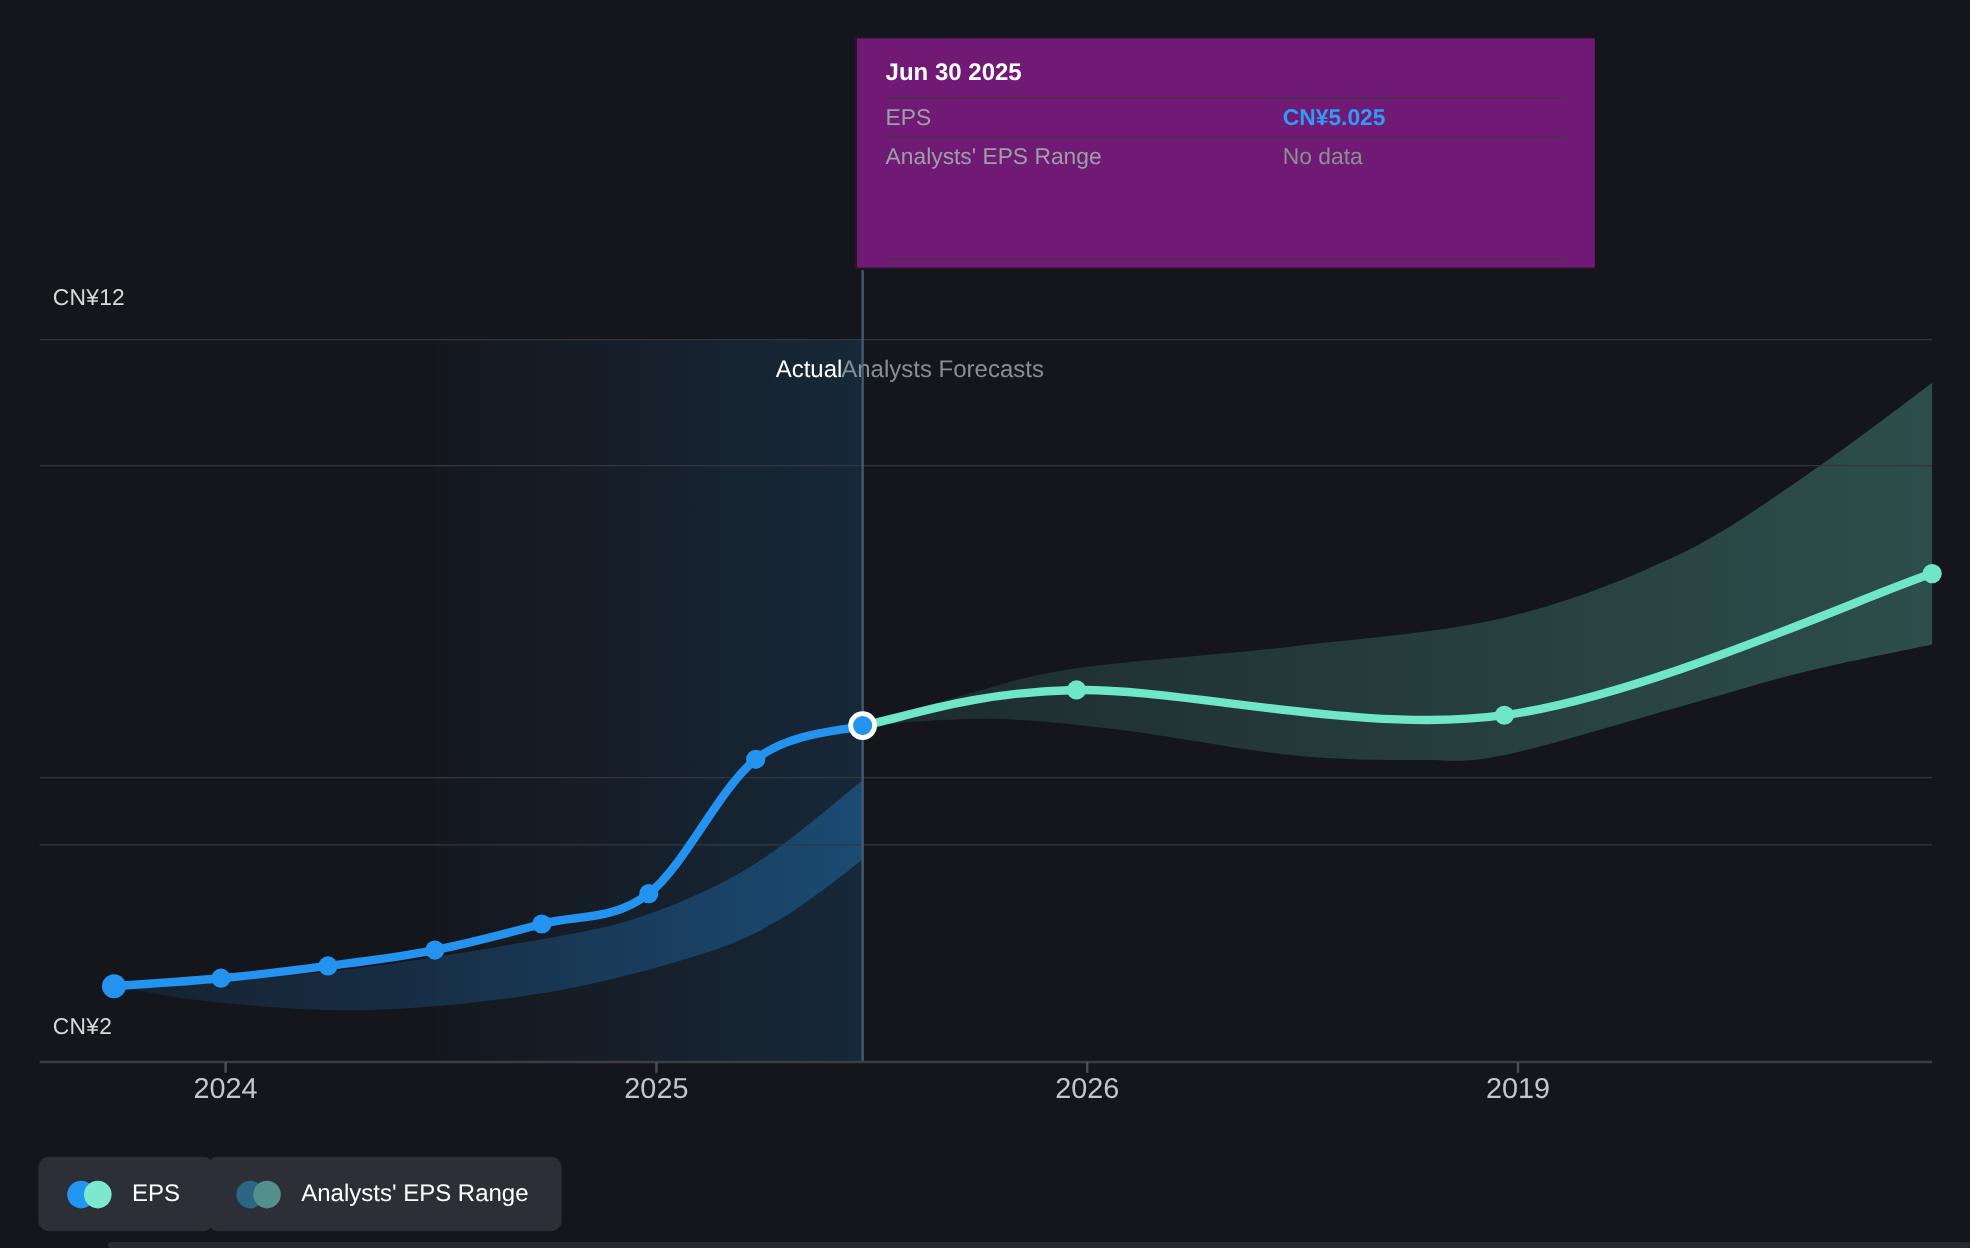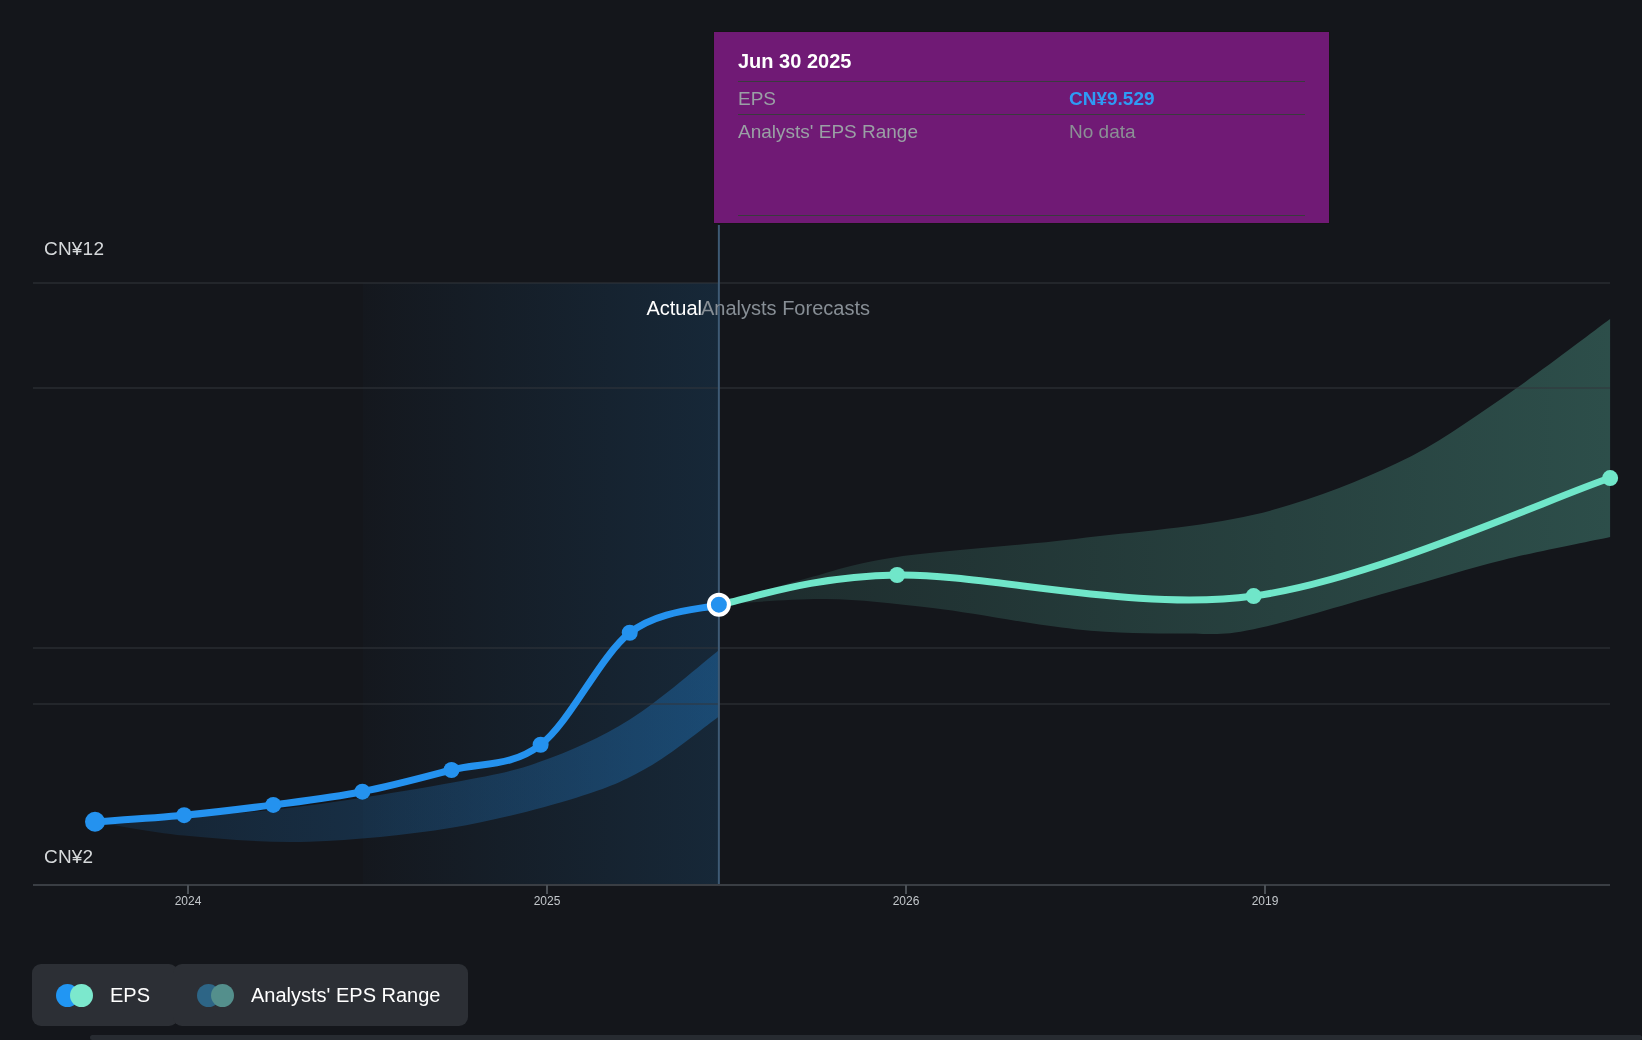--- a/index.html
+++ b/index.html
@@ -9,21 +9,21 @@
     font-family:"Liberation Sans","DejaVu Sans",sans-serif;
     -webkit-font-smoothing:antialiased;
   }
   .stage *{box-sizing:border-box;}
   svg.chart{position:absolute;left:0;top:0;}
 
   .ylabel{position:absolute;left:44px;color:#d6d9db;font-size:19px;font-weight:500;letter-spacing:.2px;}
   .ylabel.top{top:238px;}
   .ylabel.bottom{top:846px;}
 
-  .yearlabel{position:absolute;top:894px;width:80px;text-align:center;color:#c3c7cb;font-size:12px;}
+  .yearlabel{position:absolute;top:894px;width:80px;text-align:center;color:#c3c7cb;font-size:24px;}
 
   .zone-label{position:absolute;top:297px;font-size:20px;white-space:nowrap;}
   .zone-label.actual{right:940px;color:#ffffff;font-weight:500;text-align:center;}
   .zone-label.forecast{left:701px;color:#878e95;font-weight:400;}
 
   .tooltip{
     position:absolute;left:713px;top:31px;width:617px;height:193px;
     background:#701a75;border:1px solid #141414;color:#fff;z-index:5;
   }
   .tt-title{margin:0 24px;height:50px;line-height:58px;font-size:20px;font-weight:700;
@@ -104,21 +104,21 @@
   <div class="yearlabel" style="left:866px;">2026</div>
   <div class="yearlabel" style="left:1225px;">2019</div>
 
   <div class="zone-label actual">Actual</div>
   <div class="zone-label forecast">Analysts Forecasts</div>
 
   <div class="tooltip">
     <div class="tt-title">Jun 30 2025</div>
     <div class="tt-row">
       <span class="tt-label">EPS</span>
-      <span class="tt-value accent">CN¥9.529</span>
+      <span class="tt-value accent">CN¥5.025</span>
     </div>
     <div class="tt-row last">
       <span class="tt-label">Analysts' EPS Range</span>
       <span class="tt-value muted">No data</span>
     </div>
     <div class="tt-bottomline"></div>
   </div>
 
   <div class="legend-chip" style="left:32px;">
     <span class="dots">

